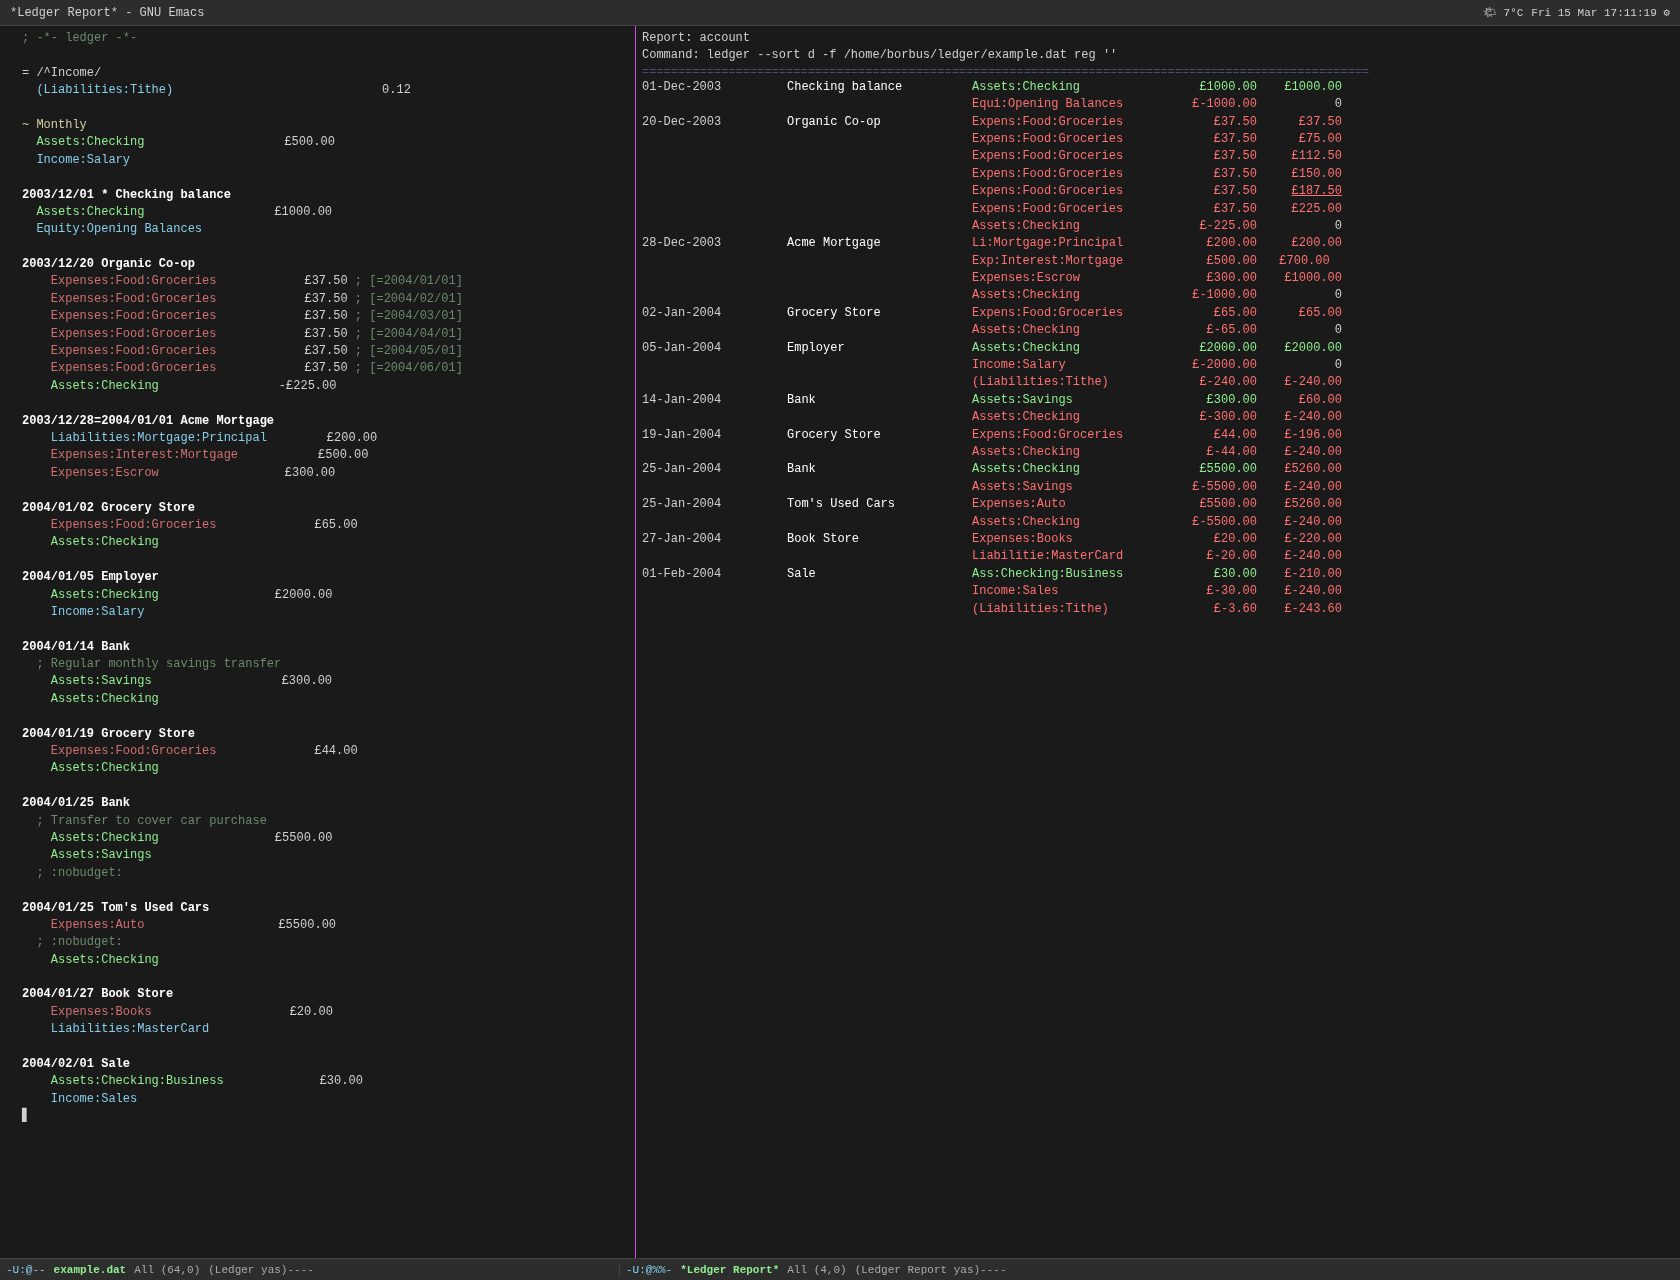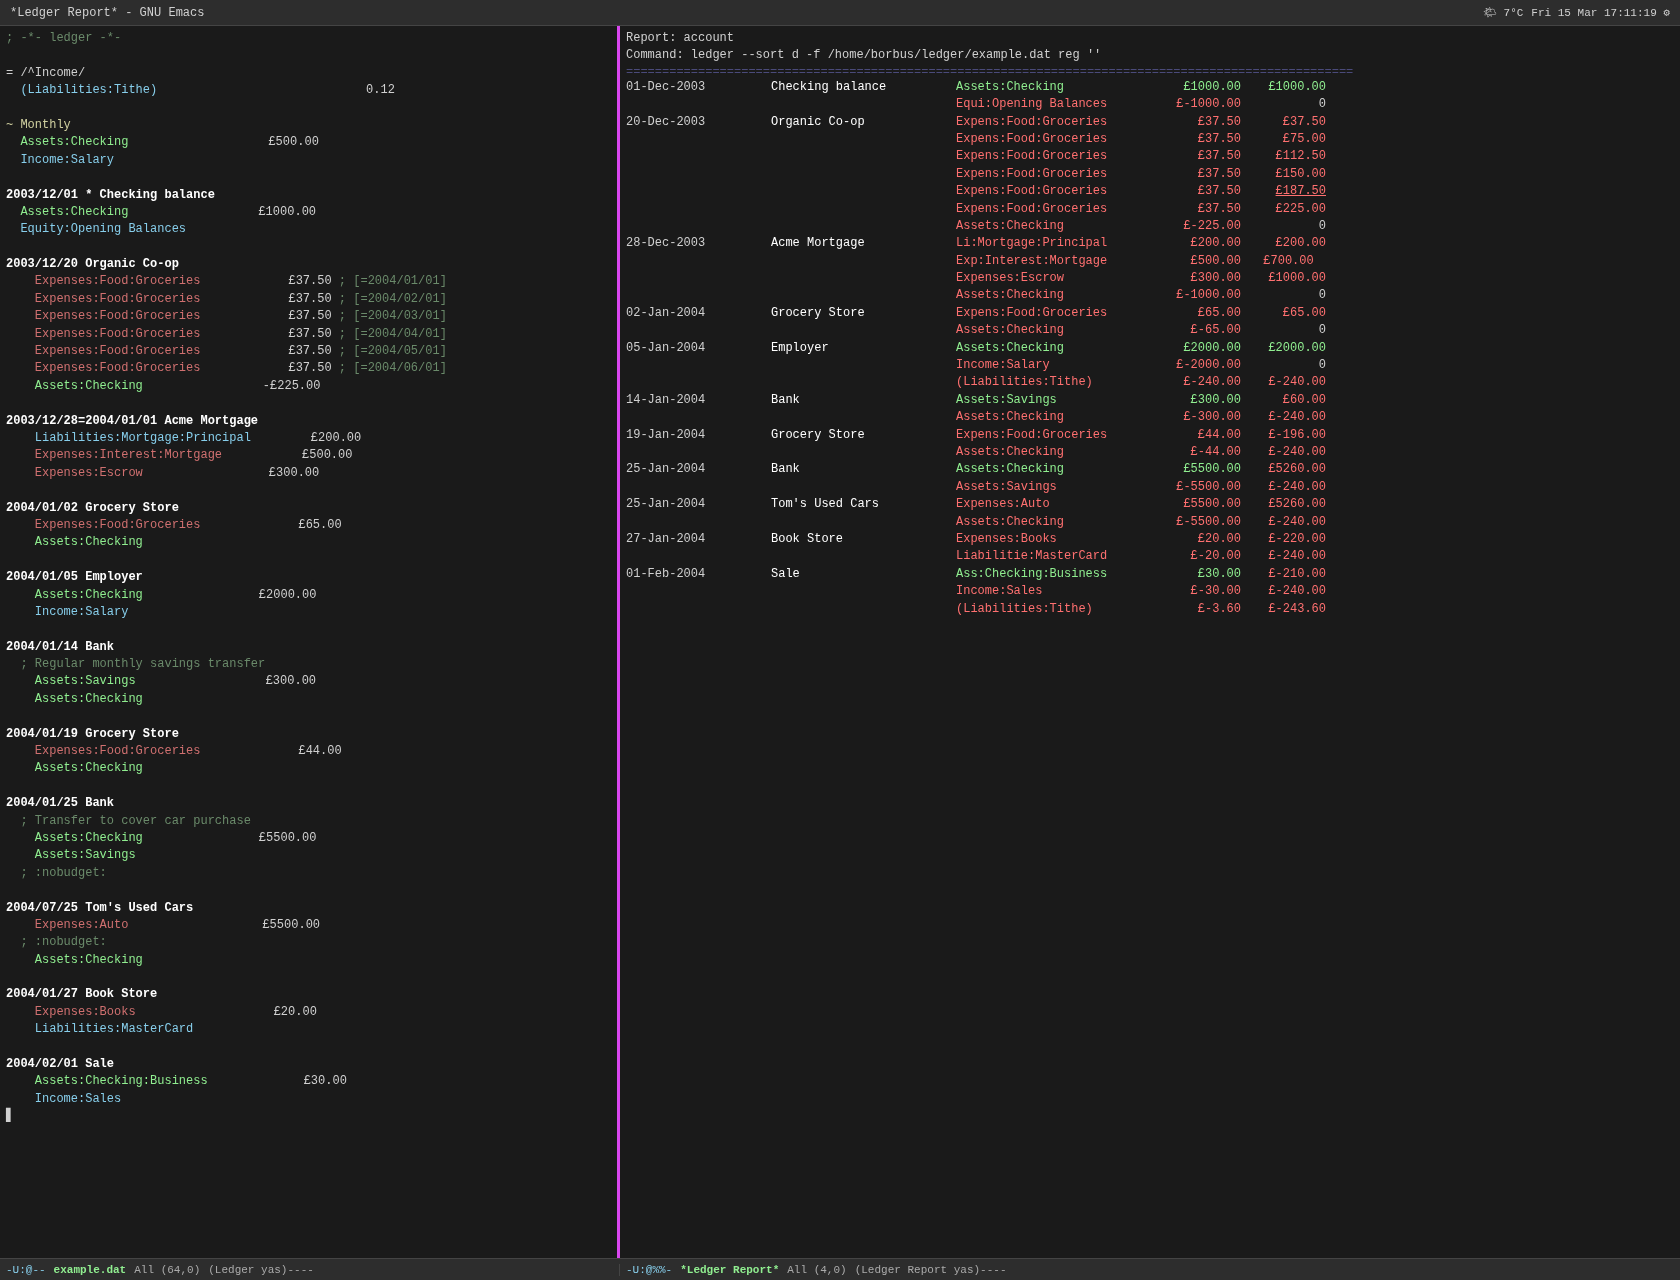--- a/index.html
+++ b/index.html
@@ -31,24 +31,25 @@
       gap: 8px;
       font-size: 11px;
     }
     #main-container {
       display: flex;
       height: calc(1280px - 26px - 22px);
     }
     #left-pane {
       width: 620px;
       background: #1a1a1a;
-      border-right: 3px solid #d946ef;
+      border-right: 1px solid #d946ef;
       overflow: hidden;
       padding: 4px 6px;
       color: #d0d0d0;
+      margin-left: 16px;
     }
     #right-pane {
       flex: 1;
       background: #1a1a1a;
       overflow: hidden;
       padding: 4px 6px;
     }
     .line {
       line-height: 1.45;
       white-space: pre;
@@ -154,21 +155,21 @@
     <div class="line"><span class="date-entry">2004/01/19 Grocery Store</span></div>
     <div class="line"><span style="color:#d07070;">    Expenses:Food:Groceries</span><span style="padding-left:98px;">£44.00</span></div>
     <div class="line"><span style="color:#90ee90;">    Assets:Checking</span></div>
     <div class="line">&nbsp;</div>
     <div class="line"><span class="date-entry">2004/01/25 Bank</span></div>
     <div class="line comment">  ; Transfer to cover car purchase</div>
     <div class="line"><span style="color:#90ee90;">    Assets:Checking</span><span style="padding-left:116px;">£5500.00</span></div>
     <div class="line"><span style="color:#90ee90;">    Assets:Savings</span></div>
     <div class="line comment">  ; :nobudget:</div>
     <div class="line">&nbsp;</div>
-    <div class="line"><span class="date-entry">2004/07/25 Tom's Used Cars</span></div>
+    <div class="line"><span class="date-entry">2004/01/25 Tom's Used Cars</span></div>
     <div class="line"><span style="color:#d07070;">    Expenses:Auto</span><span style="padding-left:134px;">£5500.00</span></div>
     <div class="line comment">  ; :nobudget:</div>
     <div class="line"><span style="color:#90ee90;">    Assets:Checking</span></div>
     <div class="line">&nbsp;</div>
     <div class="line"><span class="date-entry">2004/01/27 Book Store</span></div>
     <div class="line"><span style="color:#d07070;">    Expenses:Books</span><span style="padding-left:138px;">£20.00</span></div>
     <div class="line"><span style="color:#87ceeb;">    Liabilities:MasterCard</span></div>
     <div class="line">&nbsp;</div>
     <div class="line"><span class="date-entry">2004/02/01 Sale</span></div>
     <div class="line"><span style="color:#90ee90;">    Assets:Checking:Business</span><span style="padding-left:96px;">£30.00</span></div>

